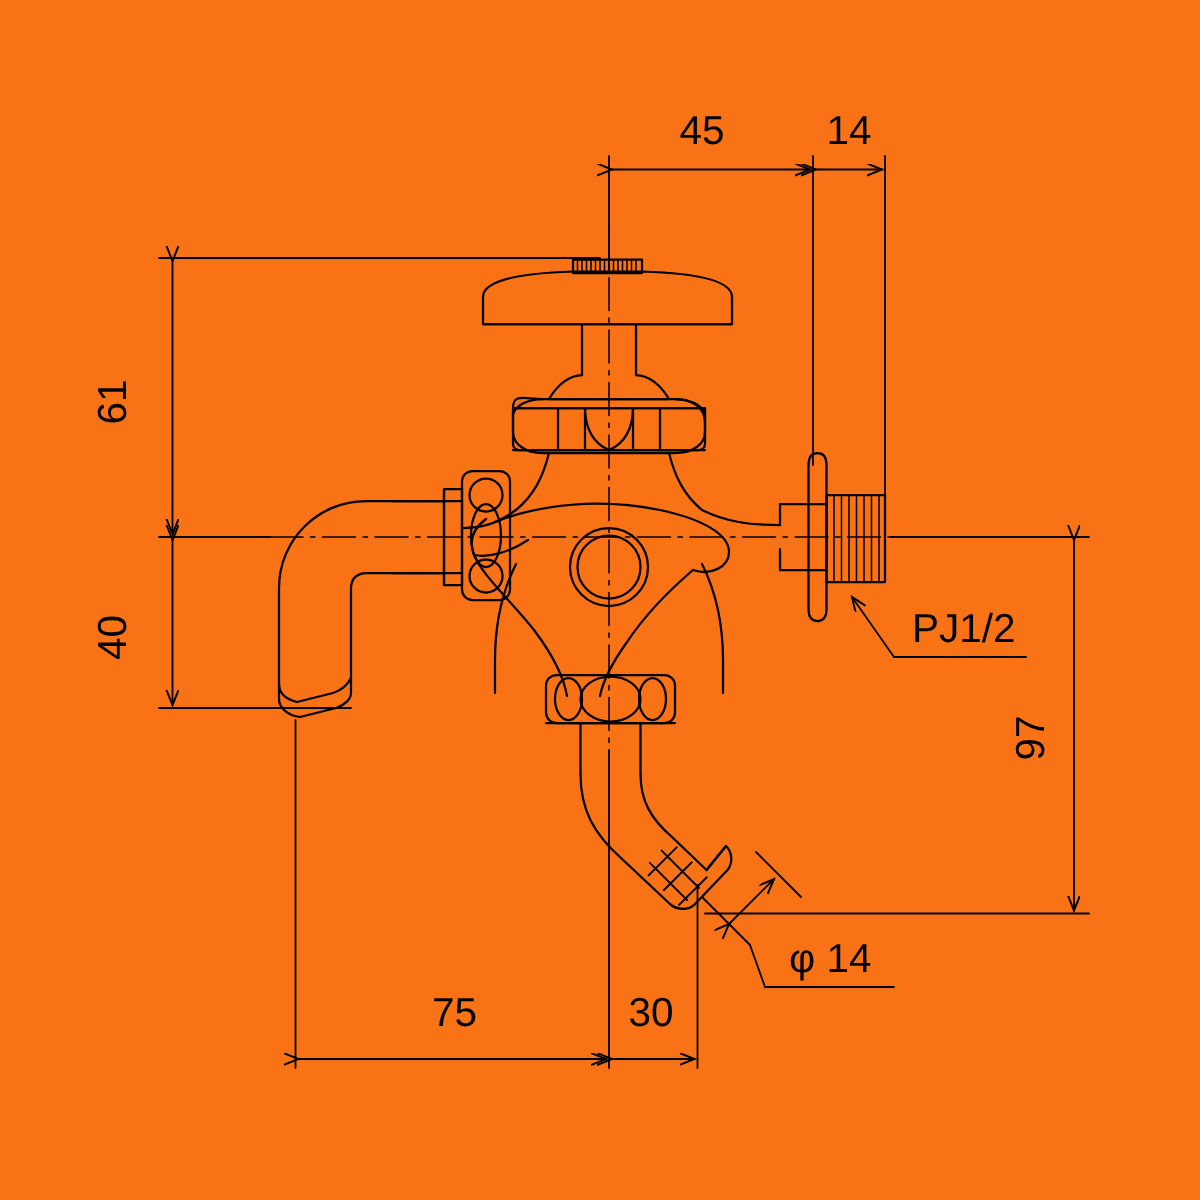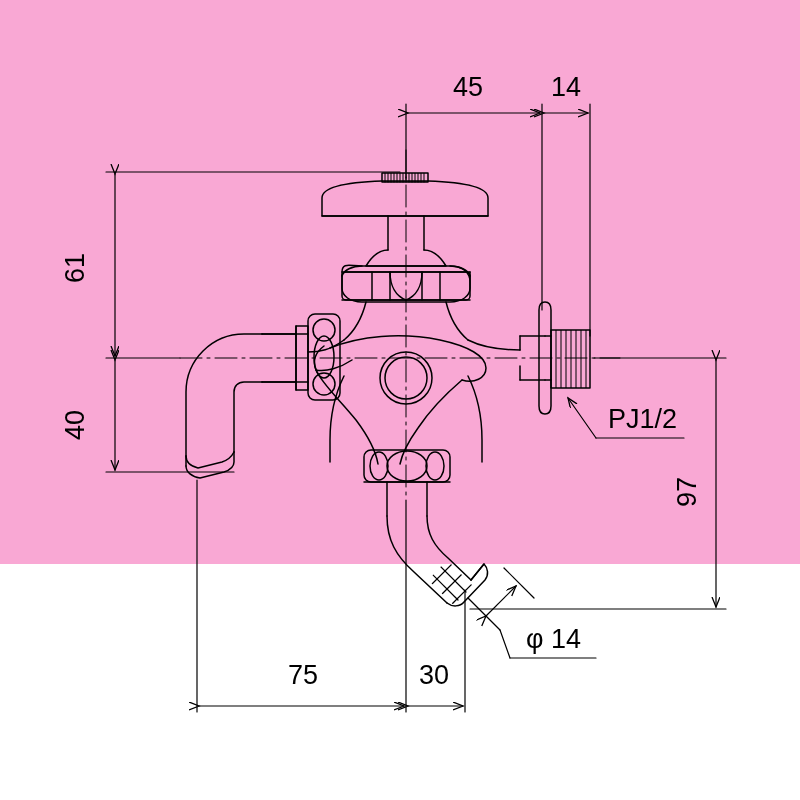--- a/index.html
+++ b/index.html
@@ -1,17 +1,17 @@
 <!DOCTYPE html>
 <html><head>
 <meta charset="utf-8">
 <style>
   html,body{margin:0;padding:0;background:#ffffff;}
   body{width:800px;height:800px;overflow:hidden;font-family:"Liberation Sans",sans-serif;}
-  #sheet{position:relative;width:800px;height:564px;background:#f9a8d4;}
+  #sheet{position:relative;width:800px;height:800px;background:#f97316;}
   svg{display:block;}
   text{font-family:"Liberation Sans",sans-serif;fill:#000;}
 </style>
 </head>
 <body>
 
 <div id="sheet">
 <svg width="800" height="800" viewBox="0 0 800 800">
   <defs>
     <marker id="ar" markerWidth="12" markerHeight="12" refX="10" refY="4" orient="auto" markerUnits="userSpaceOnUse">

